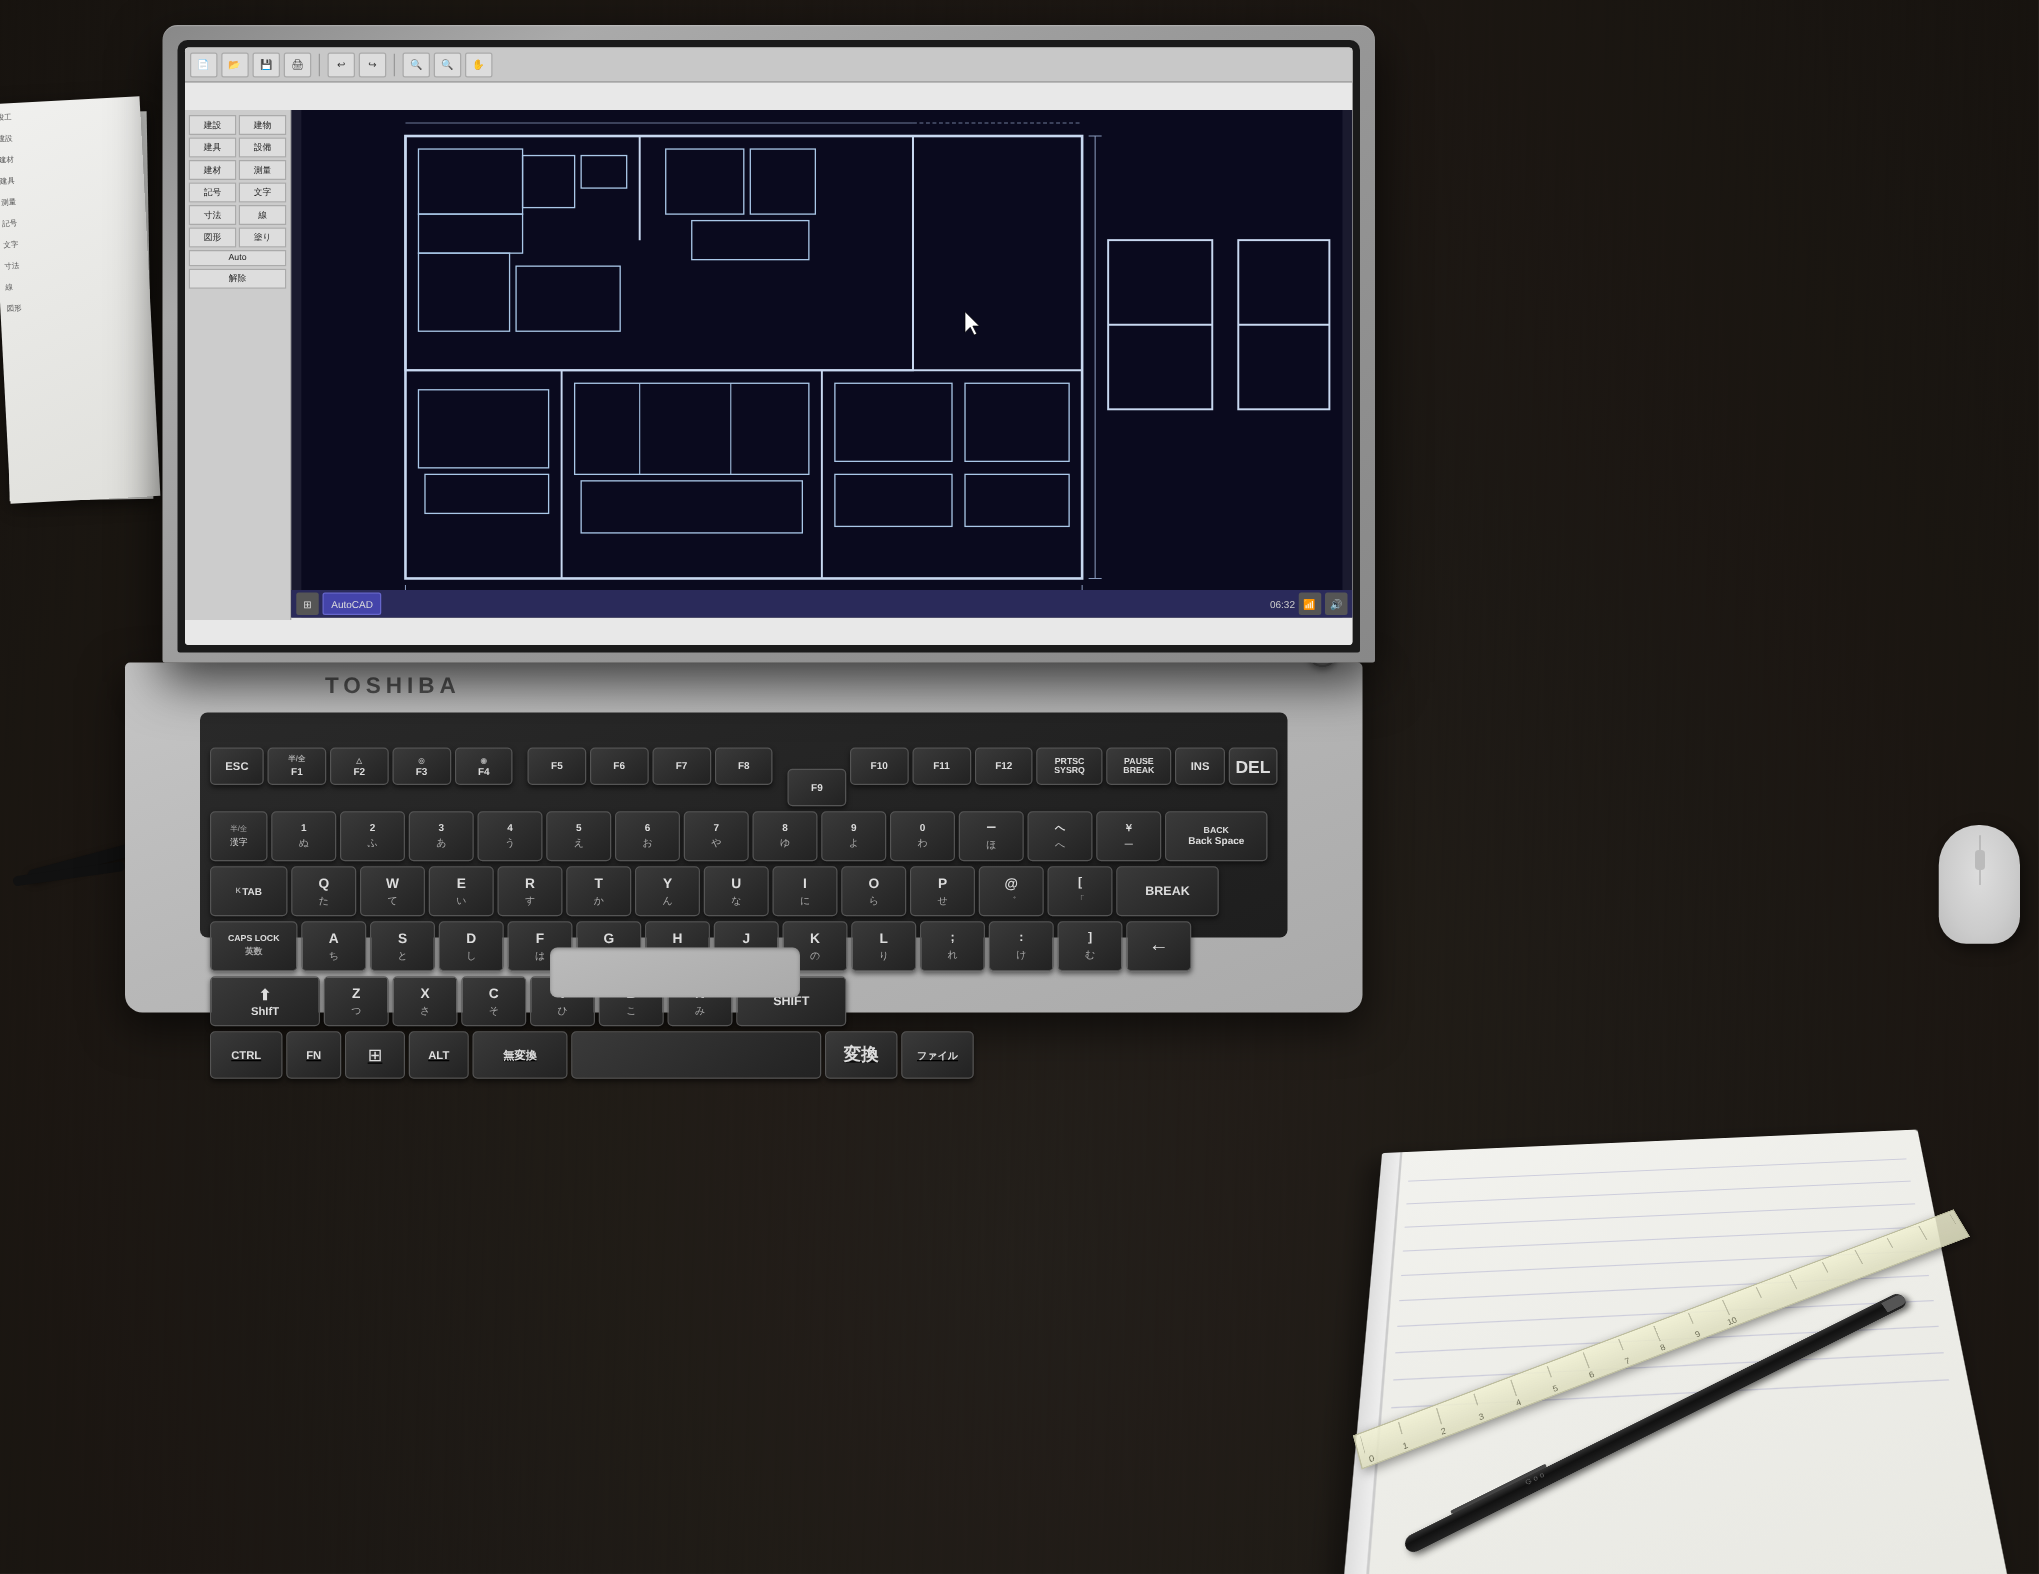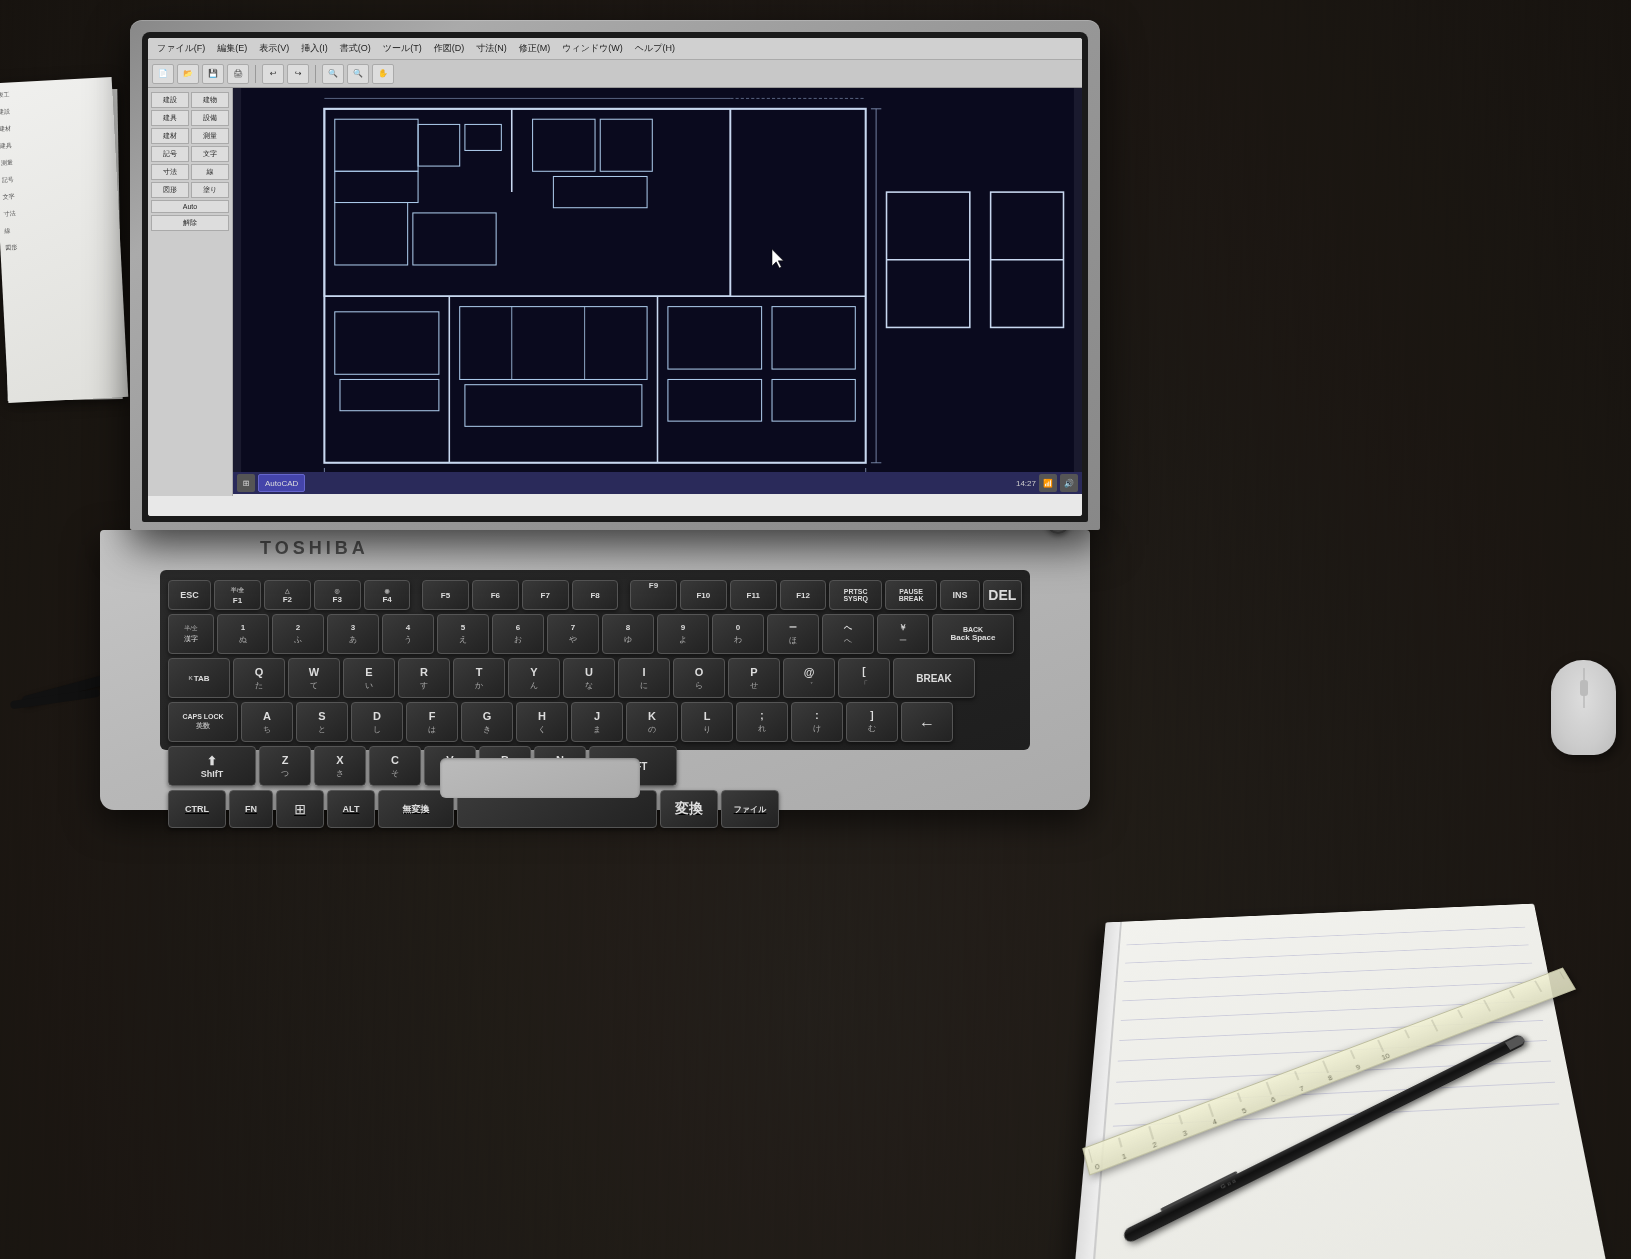--- a/index.html
+++ b/index.html
@@ -273,33 +273,20 @@
   <div style="position:absolute;left:5px;top:90px;width:115px;height:310px;background:linear-gradient(160deg,#f5f5f2 0%,#e8e8e4 100%);transform:rotateZ(-1deg);box-shadow:2px 2px 10px rgba(0,0,0,0.3);z-index:4;"></div>
 
   <div style="position:absolute;left:130px;top:20px;width:970px;height:510px;background:linear-gradient(145deg,#888 0%,#aaa 20%,#999 50%,#888 100%);border-radius:12px 12px 2px 2px;box-shadow:0 15px 40px rgba(0,0,0,0.7),inset 0 1px 0 rgba(255,255,255,0.2);z-index:10;">
 
     <div style="position:absolute;left:12px;top:12px;right:12px;bottom:8px;background:#1a1a1a;border-radius:8px 8px 2px 2px;">
 
       <div style="position:absolute;left:6px;top:6px;right:6px;bottom:6px;background:#e8e8e4;overflow:hidden;border-radius:3px;">
 
         <div class="cad-ui">
 
-          <div class="cad-menubar">
-            <span class="cad-menu-item">ファイル(F)</span>
-            <span class="cad-menu-item">編集(E)</span>
-            <span class="cad-menu-item">表示(V)</span>
-            <span class="cad-menu-item">挿入(I)</span>
-            <span class="cad-menu-item">書式(O)</span>
-            <span class="cad-menu-item">ツール(T)</span>
-            <span class="cad-menu-item">作図(D)</span>
-            <span class="cad-menu-item">寸法(N)</span>
-            <span class="cad-menu-item">修正(M)</span>
-            <span class="cad-menu-item">ウィンドウ(W)</span>
-            <span class="cad-menu-item">ヘルプ(H)</span>
-          </div>
 
           <div class="cad-toolbar">
             <div class="cad-tool-btn">📄</div>
             <div class="cad-tool-btn">📂</div>
             <div class="cad-tool-btn">💾</div>
             <div class="cad-tool-btn">🖨</div>
             <div style="width:1px;height:18px;background:#999;margin:0 3px;"></div>
             <div class="cad-tool-btn">↩</div>
             <div class="cad-tool-btn">↪</div>
             <div style="width:1px;height:18px;background:#999;margin:0 3px;"></div>
@@ -407,21 +394,21 @@
               <g transform="translate(510,155)" fill="#ffffff">
                 <polygon points="0,0 0,16 4,12 7,18 9,17 6,11 11,11" stroke="#000" stroke-width="0.5"></polygon>
               </g>
             </svg>
           </div>
 
           <div class="cad-taskbar">
             <div class="taskbar-icon">⊞</div>
             <div class="taskbar-btn">AutoCAD</div>
             <div class="taskbar-right">
-              <span>14:27</span>
+              <span>06:32</span>
               <div class="taskbar-icon">📶</div>
               <div class="taskbar-icon">🔊</div>
             </div>
           </div>
 
 
         </div>
       </div>
     </div>
   </div>
@@ -457,21 +444,21 @@
         <div style="background:linear-gradient(145deg,#3a3a3a,#222);border:1px solid #555;border-radius:4px;width:50px;height:30px;display:flex;flex-direction:column;align-items:center;justify-content:center;color:#ddd;font-size:8px;font-weight:bold;box-shadow:0 2px 4px rgba(0,0,0,0.5);">
             <span>F6</span>
           </div>
         <div style="background:linear-gradient(145deg,#3a3a3a,#222);border:1px solid #555;border-radius:4px;width:50px;height:30px;display:flex;flex-direction:column;align-items:center;justify-content:center;color:#ddd;font-size:8px;font-weight:bold;box-shadow:0 2px 4px rgba(0,0,0,0.5);">
             <span>F7</span>
           </div>
         <div style="background:linear-gradient(145deg,#3a3a3a,#222);border:1px solid #555;border-radius:4px;width:50px;height:30px;display:flex;flex-direction:column;align-items:center;justify-content:center;color:#ddd;font-size:8px;font-weight:bold;box-shadow:0 2px 4px rgba(0,0,0,0.5);">
             <span>F8</span>
           </div>
         <div style="width:6px;"></div>
-        <div style="background:linear-gradient(145deg,#3a3a3a,#222);border:1px solid #555;border-radius:4px;width:50px;height:30px;display:flex;flex-direction:column;align-items:center;color:#ddd;font-size:8px;font-weight:bold;box-shadow:0 2px 4px rgba(0,0,0,0.5);">
+        <div style="background:linear-gradient(145deg,#3a3a3a,#222);border:1px solid #555;border-radius:4px;width:50px;height:30px;display:flex;flex-direction:column;align-items:center;justify-content:center;color:#ddd;font-size:8px;font-weight:bold;box-shadow:0 2px 4px rgba(0,0,0,0.5);margin-top:35px;">
             <span>F9</span>
           </div>
         <div style="background:linear-gradient(145deg,#3a3a3a,#222);border:1px solid #555;border-radius:4px;width:50px;height:30px;display:flex;flex-direction:column;align-items:center;justify-content:center;color:#ddd;font-size:8px;font-weight:bold;box-shadow:0 2px 4px rgba(0,0,0,0.5);">
             <span>F10</span>
           </div>
         <div style="background:linear-gradient(145deg,#3a3a3a,#222);border:1px solid #555;border-radius:4px;width:50px;height:30px;display:flex;flex-direction:column;align-items:center;justify-content:center;color:#ddd;font-size:8px;font-weight:bold;box-shadow:0 2px 4px rgba(0,0,0,0.5);">
             <span>F11</span>
           </div>
         <div style="background:linear-gradient(145deg,#3a3a3a,#222);border:1px solid #555;border-radius:4px;width:50px;height:30px;display:flex;flex-direction:column;align-items:center;justify-content:center;color:#ddd;font-size:8px;font-weight:bold;box-shadow:0 2px 4px rgba(0,0,0,0.5);">
             <span>F12</span>

